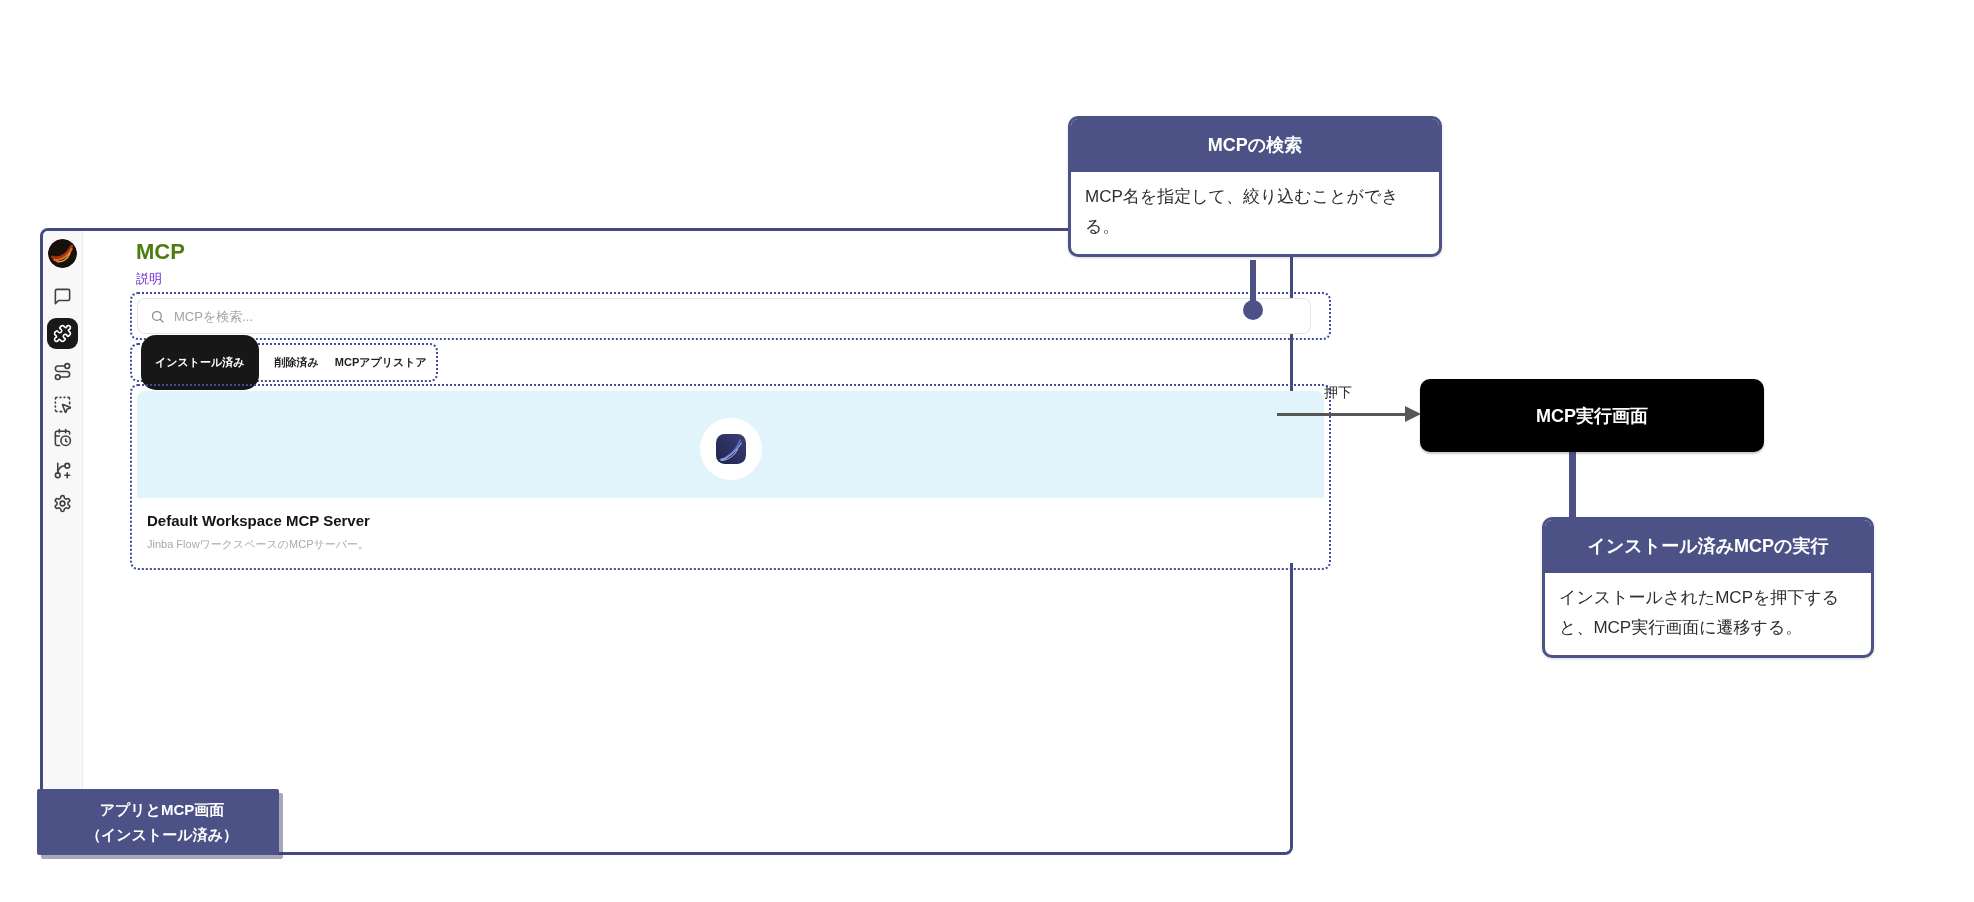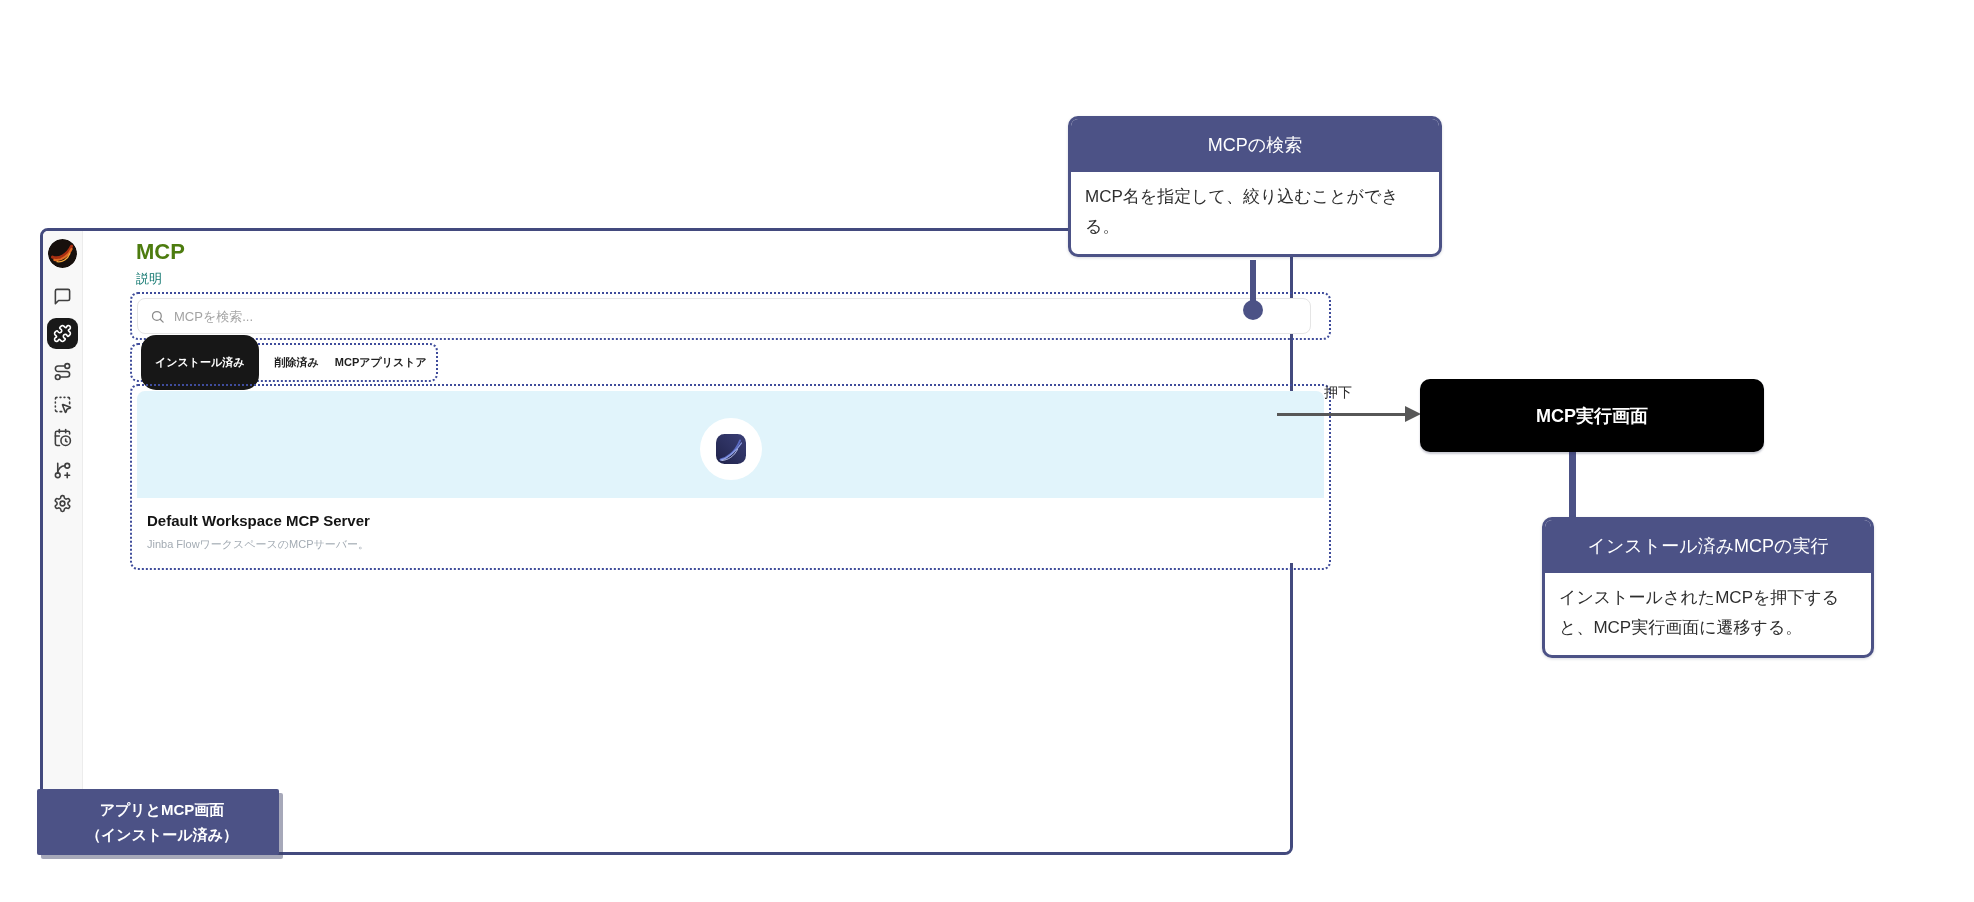--- a/index.html
+++ b/index.html
@@ -16,21 +16,21 @@
   .logo { width:29px; height:29px; border-radius:50%; overflow:hidden; margin-bottom:6px; }
   .side-icon { width:22px; height:22px; display:flex; align-items:center; justify-content:center;
     color:#3f3f3f; cursor:pointer; }
   .side-icon svg { width:19px; height:19px; stroke:#3f3f3f; fill:none; stroke-width:2;
     stroke-linecap:round; stroke-linejoin:round; }
   .side-icon.active { width:31px; height:31px; background:#191919; border-radius:9px; }
   .side-icon.active svg { stroke:#ffffff; }
 
   .content { position:relative; flex:1; background:#ffffff; border-radius:0 5px 5px 0; }
   .page-title { position:absolute; left:53px; top:8px; font-size:22px; font-weight:bold; color:#4d7c0f; }
-  .page-subtitle { position:absolute; left:53px; top:39px; font-size:13px; color:#0f766e; }
+  .page-subtitle { position:absolute; left:53px; top:39px; font-size:13px; color:#6d28d9; }
 
   .dotted-box { position:absolute; border:2px dotted #3f4c9b; border-radius:8px; }
   .search-highlight { left:47px; top:61px; width:1201px; height:48px; }
   .search-input-row { position:absolute; left:5px; top:4px; right:18px; height:36px;
     background:#fff; border:1px solid #e5e5e5; border-radius:8px;
     display:flex; align-items:center; padding-left:12px; gap:9px; }
   .search-input-row svg { width:15px; height:15px; stroke:#8a8a8a; fill:none; stroke-width:2; stroke-linecap:round; }
   .search-input { border:none; outline:none; flex:1; font-size:13px; color:#333;
     font-family:inherit; background:transparent; }
   .search-input::placeholder { color:#a3a3a3; }
@@ -49,21 +49,21 @@
     display:flex; align-items:center; justify-content:center; }
   .badge svg { width:30px; height:30px; }
   .card-body { padding:14px 10px 0 10px; }
   .card-title { font-size:15px; font-weight:bold; color:#141414; }
   .card-desc { font-size:11px; color:#a3abb3; margin-top:8px; }
 
   
   .callout { position:absolute; border-radius:10px; background:#ffffff;
     border:3px solid #4c5286; overflow:hidden; z-index:30;
     box-shadow:0 1px 3px rgba(40,44,80,0.18); }
-  .callout-header { background:#4c5286; color:#ffffff; font-weight:normal; font-size:18px;
+  .callout-header { background:#4c5286; color:#ffffff; font-weight:bold; font-size:18px;
     text-align:center; padding:14px 8px 15px 8px; }
   .callout-body { font-size:17px; color:#2e2e2e; line-height:1.75; padding:10px 14px 12px 14px; }
 
   .callout-search { left:1068px; top:116px; width:374px; }
   .callout-run { left:1542px; top:517px; width:332px; }
 
   .node-box { position:absolute; left:1420px; top:379px; width:344px; height:73px;
     background:#000000; border-radius:10px; display:flex; align-items:center; justify-content:center;
     color:#ffffff; font-weight:bold; font-size:18px; z-index:25;
     box-shadow:0 2px 2px rgba(40,44,80,0.25); }

